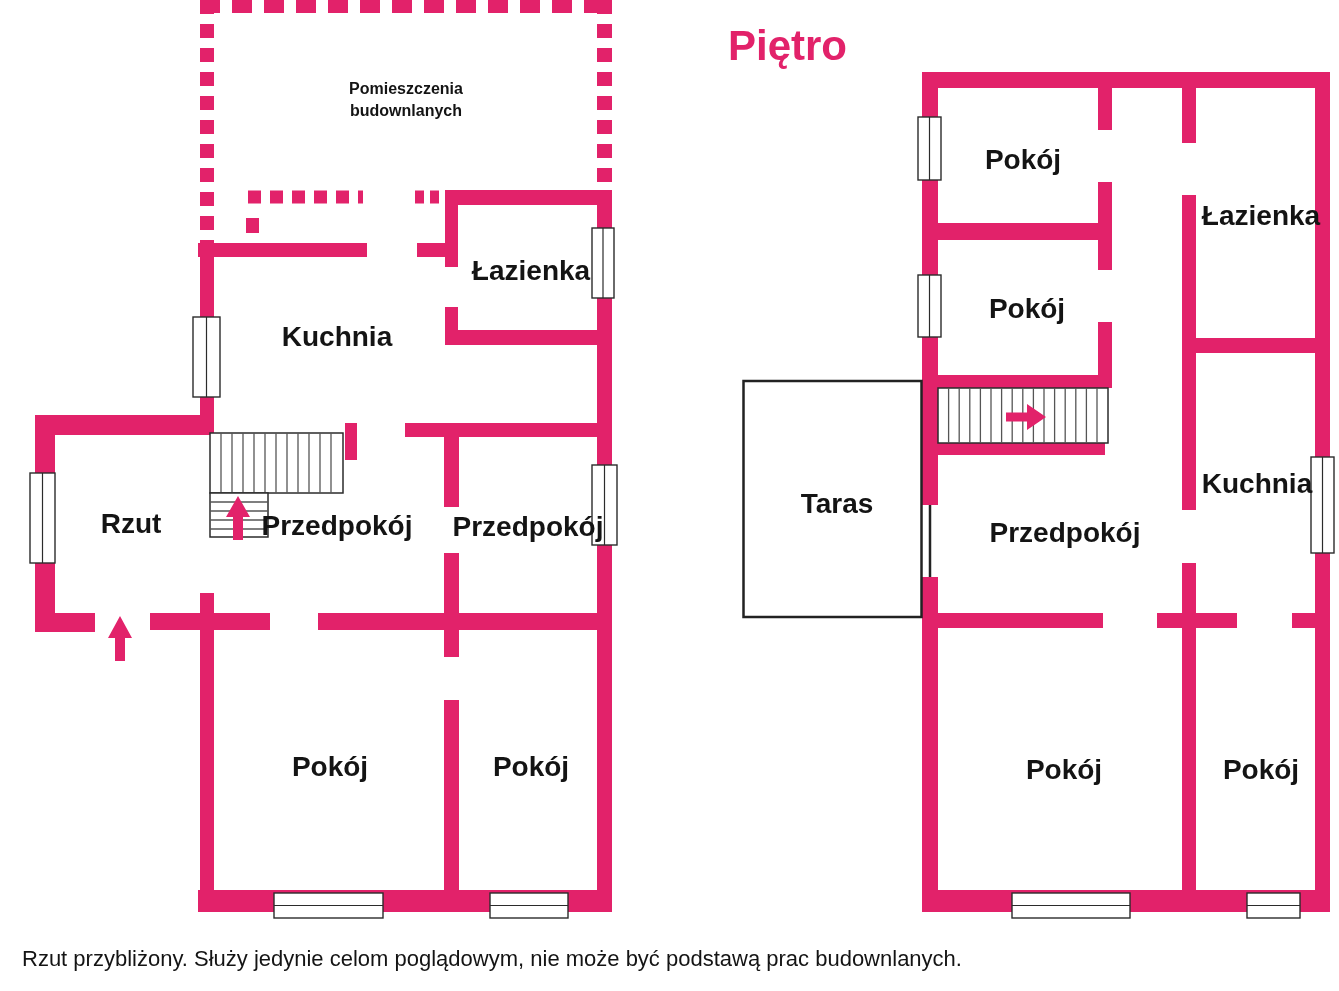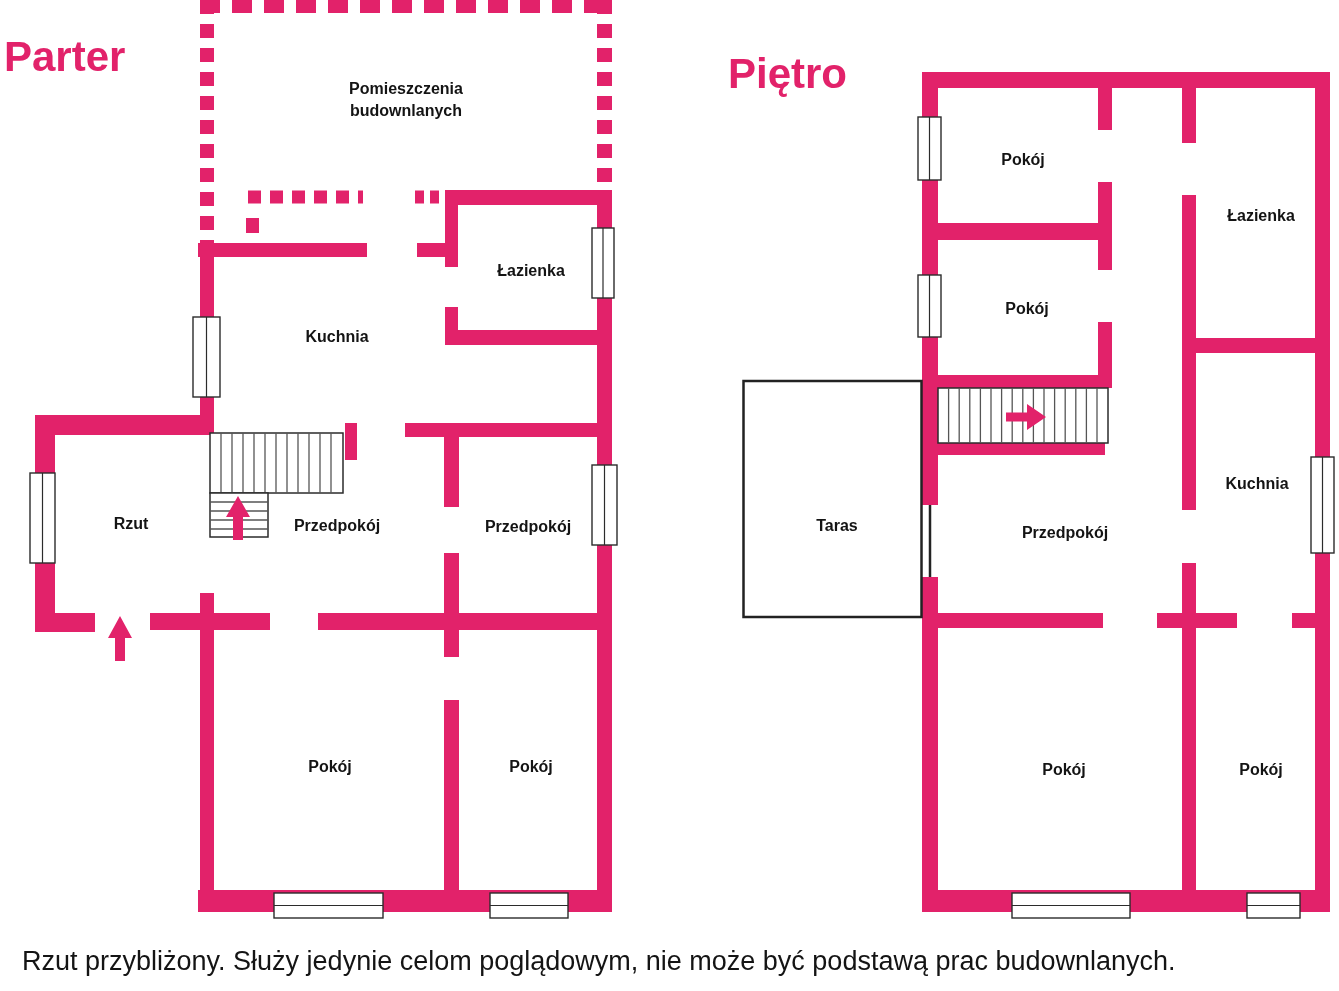--- a/index.html
+++ b/index.html
@@ -16,28 +16,28 @@
   .tread{stroke:#555;stroke-width:1.3;}
   .arrow{fill:var(--walls);}
   .taras{fill:none;stroke:#222;stroke-width:2.5;}
   .tdoor{stroke:#222;stroke-width:2.5;}
   .floor-title{
     position:absolute;font-weight:bold;font-size:42px;color:var(--walls);
     white-space:nowrap;letter-spacing:0px;
   }
   .room-label{
     position:absolute;transform:translate(-50%,-50%);
-    font-weight:bold;font-size:16px;color:var(--text);white-space:nowrap;
+    font-weight:bold;font-size:28px;color:var(--text);white-space:nowrap;
   }
   .room-label-2line{
     position:absolute;transform:translate(-50%,-50%);
     font-weight:bold;font-size:16px;color:var(--text);text-align:center;line-height:22px;
   }
   #caption{
-    position:absolute;left:22px;top:946px;font-size:27px;color:var(--text);
+    position:absolute;left:22px;top:946px;font-size:22px;color:var(--text);
     white-space:nowrap;
   }
 </style>
 </head>
 <body>
 
 <div id="stage">
 
   <svg id="plan-svg" width="1339" height="991" viewBox="0 0 1339 991">
 
@@ -194,38 +194,37 @@
           <rect class="win" x="1012" y="893" width="118" height="25"></rect>
           <line class="winline" x1="1012" y1="905.5" x2="1130" y2="905.5"></line>
         </g>
       <g>
           <rect class="win" x="1247" y="893" width="53" height="25"></rect>
           <line class="winline" x1="1247" y1="905.5" x2="1300" y2="905.5"></line>
         </g>
     </g>
   </svg>
 
-  <div class="floor-title" style="left:4px;top:33px">Parter</div>
-  <div class="floor-title" style="left:728px;top:50px">Piętro</div>
+  <div class="floor-title" style="left:728px;top:22px">Piętro</div>
 
   <div class="room-label-2line" style="left:406px;top:100px">
     <div>Pomieszczenia</div>
     <div>budownlanych</div>
   </div>
   <div class="room-label" style="left:531px;top:271px">Łazienka</div>
   <div class="room-label" style="left:337px;top:337px">Kuchnia</div>
   <div class="room-label" style="left:131px;top:524px">Rzut</div>
   <div class="room-label" style="left:337px;top:526px">Przedpokój</div>
   <div class="room-label" style="left:528px;top:527px">Przedpokój</div>
   <div class="room-label" style="left:330px;top:767px">Pokój</div>
   <div class="room-label" style="left:531px;top:767px">Pokój</div>
 
   <div class="room-label" style="left:1023px;top:160px">Pokój</div>
   <div class="room-label" style="left:1261px;top:216px">Łazienka</div>
   <div class="room-label" style="left:1027px;top:309px">Pokój</div>
-  <div class="room-label" style="left:837px;top:526px">Taras</div>
+  <div class="room-label" style="left:837px;top:504px">Taras</div>
   <div class="room-label" style="left:1257px;top:484px">Kuchnia</div>
   <div class="room-label" style="left:1065px;top:533px">Przedpokój</div>
   <div class="room-label" style="left:1064px;top:770px">Pokój</div>
   <div class="room-label" style="left:1261px;top:770px">Pokój</div>
 
   <div id="caption">Rzut przybliżony. Służy jedynie celom poglądowym, nie może być podstawą prac budownlanych.</div>
 </div>
 
 </body></html>

